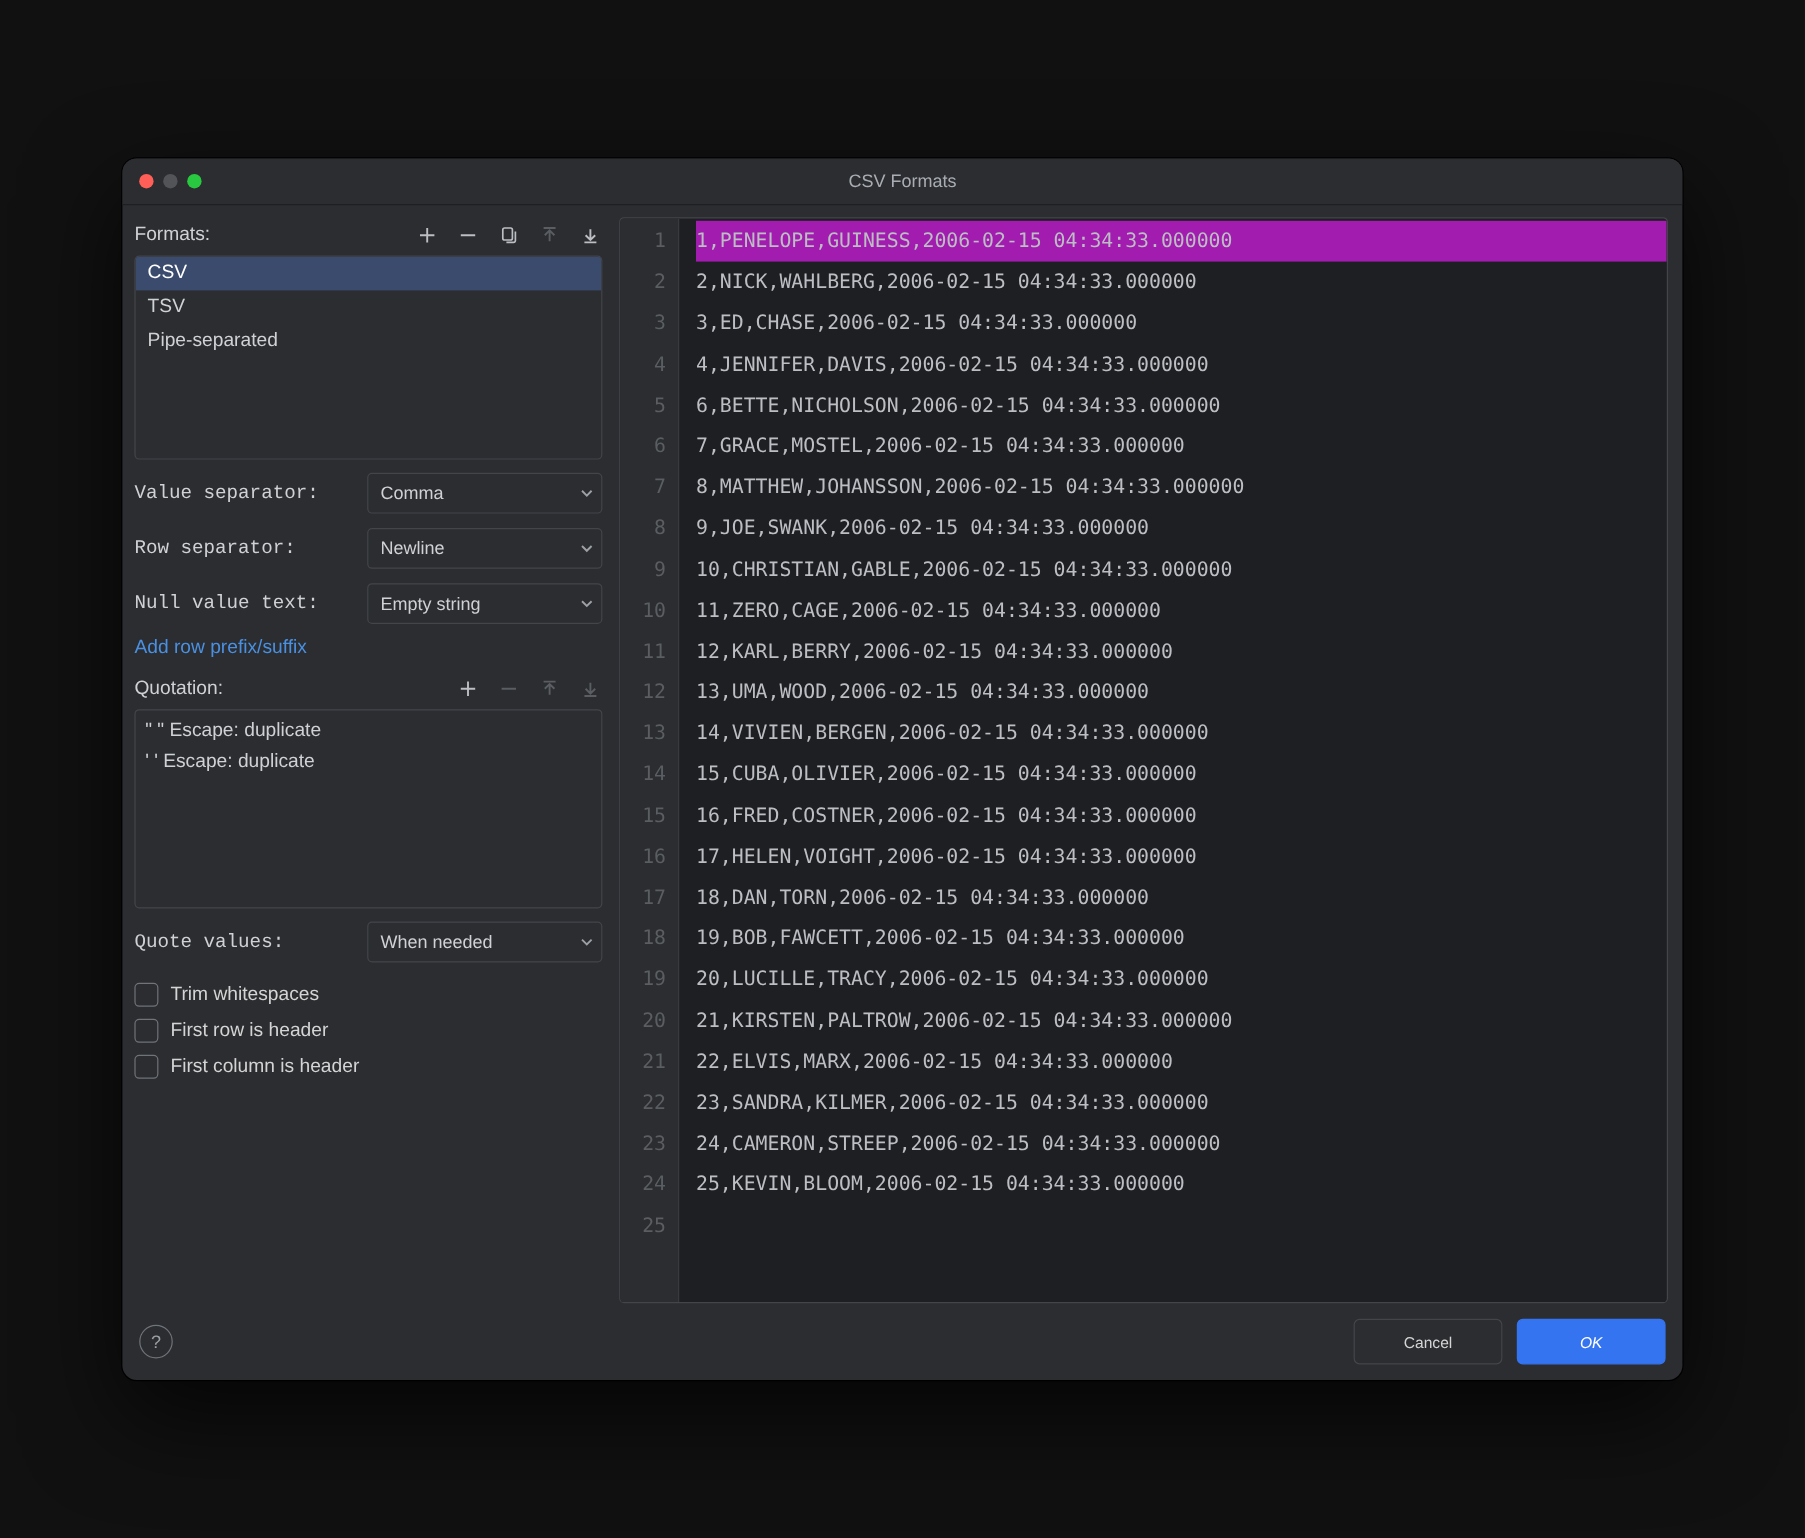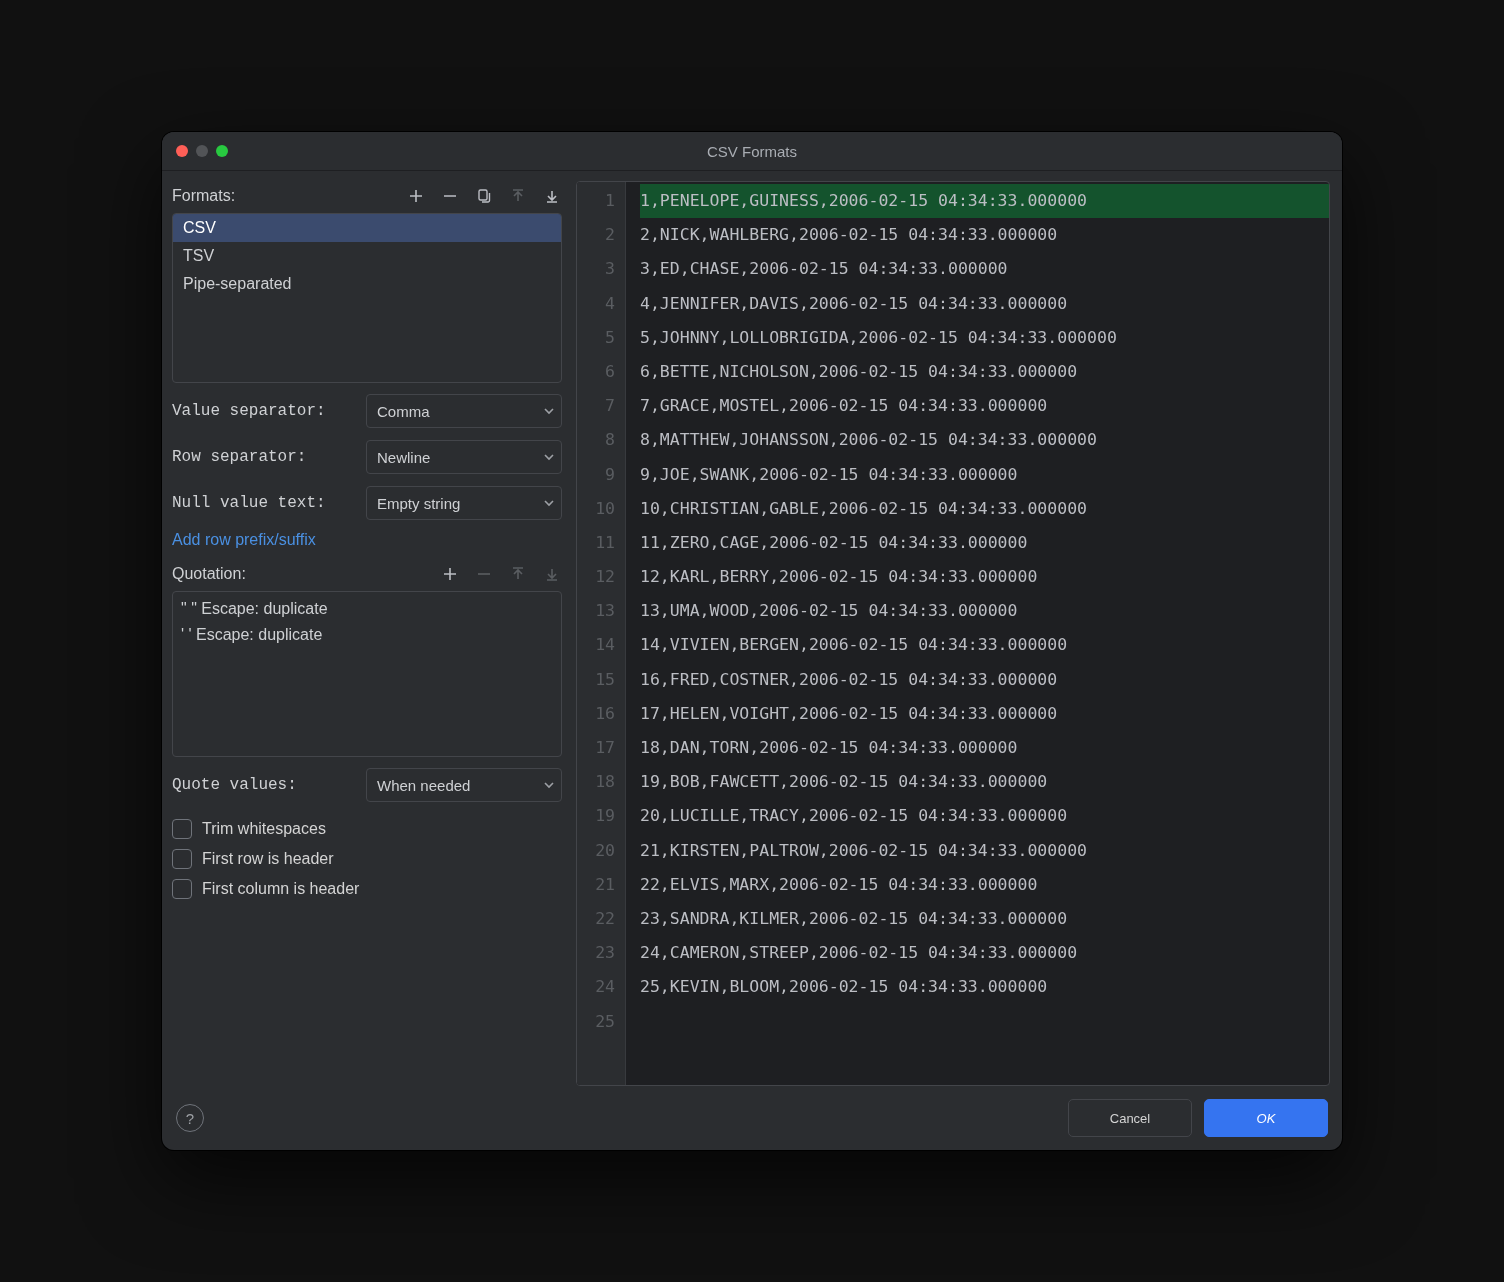--- a/index.html
+++ b/index.html
@@ -23,21 +23,21 @@
   body{
     background:#111;
     display:flex;
     align-items:center;
     justify-content:center;
     font-family:-apple-system,BlinkMacSystemFont,"Segoe UI",sans-serif;
     font-size:16px;
     color:var(--text);
   }
   .window{
-    width:1180px;
+    width:1300px;
     height:1018px;
     background:var(--bg);
     border-radius:12px;
     box-shadow:0 0 0 1px #000, 0 30px 80px rgba(0,0,0,.7);
     display:flex;
     flex-direction:column;
     overflow:hidden;
   }
   .titlebar{
     height:38px;
@@ -131,21 +131,21 @@
   .codes{
     flex:1;
     padding:2px 0 2px 14px;
     font-family:ui-monospace,"SF Mono",Menlo,monospace;
     font-size:16.5px;
     color:var(--code-text);
     white-space:nowrap;
     overflow:hidden;
   }
   .codes div{height:34.2px;line-height:34.2px;}
-  .codes div.hl{background:#14532d;}
+  .codes div.hl{background:#a21caf;}
   
   .footer{
     height:64px;
     display:flex;align-items:center;justify-content:space-between;
     padding:0 14px;
   }
   .help{
     width:26px;height:26px;border:1.5px solid #6f737a;border-radius:50%;
     display:flex;align-items:center;justify-content:center;
     color:#9da0a5;font-size:15px;cursor:pointer;
@@ -344,30 +344,30 @@
           <div>22</div>
           <div>23</div>
           <div>24</div>
           <div>25</div>
         </div>
       <div class="codes" id="codes">
           <div class="hl">1,PENELOPE,GUINESS,2006-02-15 04:34:33.000000</div>
           <div>2,NICK,WAHLBERG,2006-02-15 04:34:33.000000</div>
           <div>3,ED,CHASE,2006-02-15 04:34:33.000000</div>
           <div>4,JENNIFER,DAVIS,2006-02-15 04:34:33.000000</div>
-          <div>5,JOHNNY,LOLLOBRIGIDA,2006-02-15 04:34:33.000000</div>
           <div>6,BETTE,NICHOLSON,2006-02-15 04:34:33.000000</div>
           <div>7,GRACE,MOSTEL,2006-02-15 04:34:33.000000</div>
           <div>8,MATTHEW,JOHANSSON,2006-02-15 04:34:33.000000</div>
           <div>9,JOE,SWANK,2006-02-15 04:34:33.000000</div>
           <div>10,CHRISTIAN,GABLE,2006-02-15 04:34:33.000000</div>
           <div>11,ZERO,CAGE,2006-02-15 04:34:33.000000</div>
           <div>12,KARL,BERRY,2006-02-15 04:34:33.000000</div>
           <div>13,UMA,WOOD,2006-02-15 04:34:33.000000</div>
           <div>14,VIVIEN,BERGEN,2006-02-15 04:34:33.000000</div>
+          <div>15,CUBA,OLIVIER,2006-02-15 04:34:33.000000</div>
           <div>16,FRED,COSTNER,2006-02-15 04:34:33.000000</div>
           <div>17,HELEN,VOIGHT,2006-02-15 04:34:33.000000</div>
           <div>18,DAN,TORN,2006-02-15 04:34:33.000000</div>
           <div>19,BOB,FAWCETT,2006-02-15 04:34:33.000000</div>
           <div>20,LUCILLE,TRACY,2006-02-15 04:34:33.000000</div>
           <div>21,KIRSTEN,PALTROW,2006-02-15 04:34:33.000000</div>
           <div>22,ELVIS,MARX,2006-02-15 04:34:33.000000</div>
           <div>23,SANDRA,KILMER,2006-02-15 04:34:33.000000</div>
           <div>24,CAMERON,STREEP,2006-02-15 04:34:33.000000</div>
           <div>25,KEVIN,BLOOM,2006-02-15 04:34:33.000000</div>

